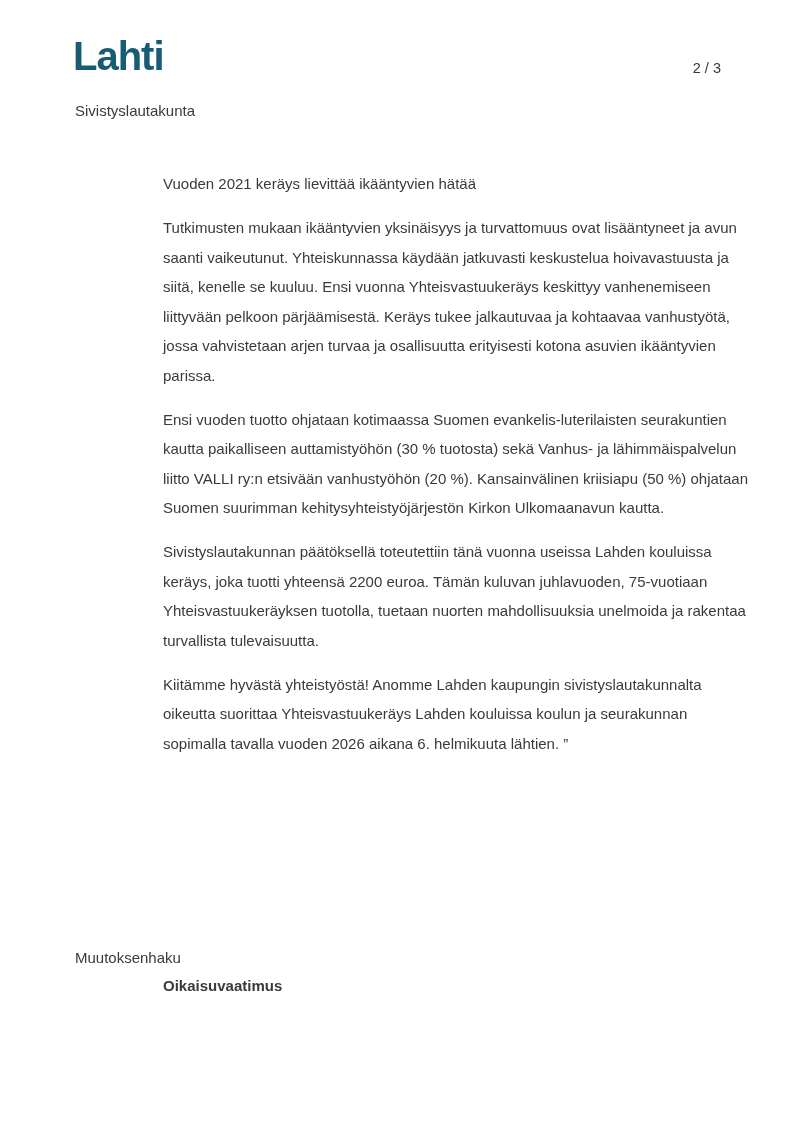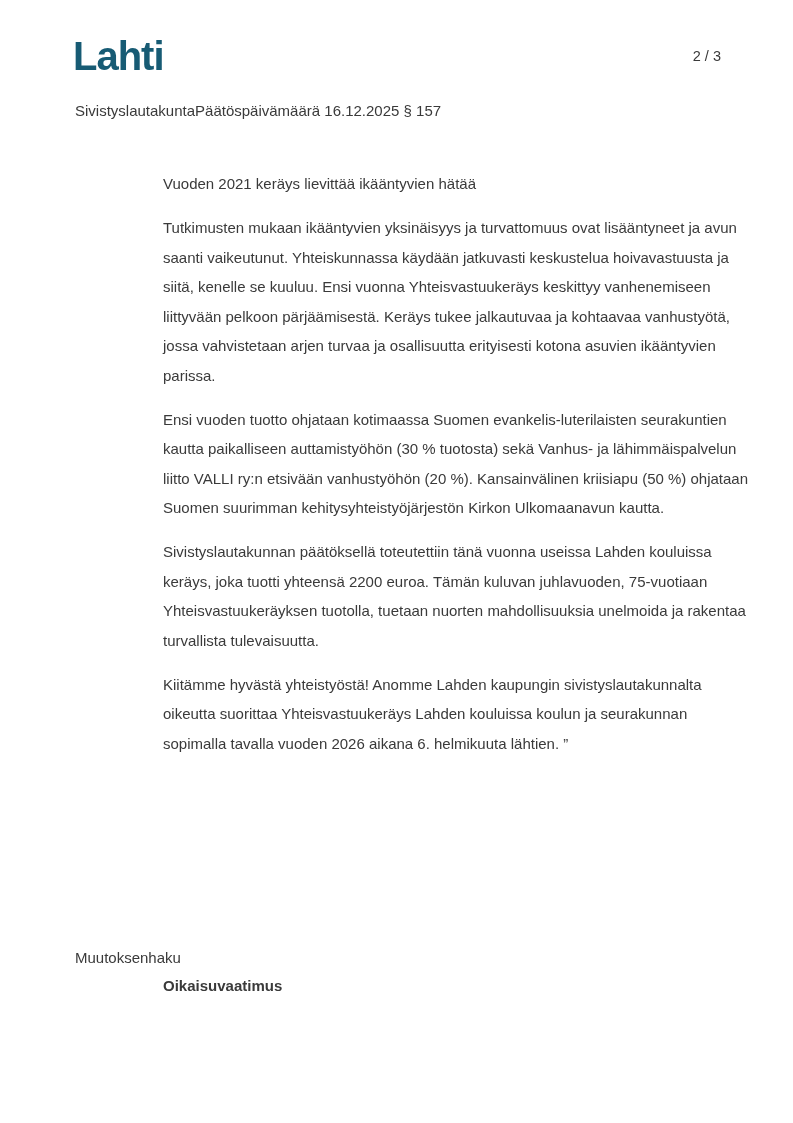--- a/index.html
+++ b/index.html
@@ -21,21 +21,21 @@
     position: absolute;
     left: 73px;
     top: 36px;
     font-size: 40px;
     font-weight: 800;
     letter-spacing: -1px;
     line-height: 1;
   }
   .page-number {
     position: absolute;
-    top: 48px;
+    top: 60px;
     right: 72px;
     font-size: 14.5px;
   }
   .meta-row {
     position: absolute;
     left: 75px;
     right: 64px;
     top: 102px;
     display: flex;
     justify-content: flex-start;
@@ -72,21 +72,20 @@
 <body>
 
 <div class="page" style="color: rgb(58, 58, 58);">
 
   <div class="logo" style="color: rgb(23, 91, 116);">Lahti</div>
 
   <div class="page-number">2 / 3</div>
 
   <div class="meta-row">
     <span>Sivistyslautakunta</span>
-    <span>Päätöspäivämäärä 16.12.2025 § 157</span>
   </div>
 
   <div class="content">
     <p>Vuoden 2021 keräys lievittää ikääntyvien hätää</p>
 
   <p>Tutkimusten mukaan ikääntyvien yksinäisyys ja turvattomuus ovat lisääntyneet ja avun saanti vaikeutunut. Yhteiskunnassa käydään jatkuvasti keskustelua hoivavastuusta ja siitä, kenelle se kuuluu. Ensi vuonna Yhteisvastuukeräys keskittyy vanhenemiseen liittyvään pelkoon pärjäämisestä. Keräys tukee jalkautuvaa ja kohtaavaa vanhustyötä, jossa vahvistetaan arjen turvaa ja osallisuutta erityisesti kotona asuvien ikääntyvien parissa.</p>
       <p>Ensi vuoden tuotto ohjataan kotimaassa Suomen evankelis-luterilaisten seurakuntien kautta paikalliseen auttamistyöhön (30 % tuotosta) sekä Vanhus- ja lähimmäispalvelun liitto VALLI ry:n etsivään vanhustyöhön (20 %). Kansainvälinen kriisiapu (50 %) ohjataan Suomen suurimman kehitysyhteistyöjärjestön Kirkon Ulkomaanavun kautta.</p>
       <p>Sivistyslautakunnan päätöksellä toteutettiin tänä vuonna useissa Lahden kouluissa keräys, joka tuotti yhteensä 2200 euroa. Tämän kuluvan juhlavuoden, 75-vuotiaan Yhteisvastuukeräyksen tuotolla, tuetaan nuorten mahdollisuuksia unelmoida ja rakentaa turvallista tulevaisuutta.</p>
       <p>Kiitämme hyvästä yhteistyöstä! Anomme Lahden kaupungin sivistyslautakunnalta oikeutta suorittaa Yhteisvastuukeräys Lahden kouluissa koulun ja seurakunnan sopimalla tavalla vuoden 2026 aikana 6. helmikuuta lähtien. ”</p>
     </div>

